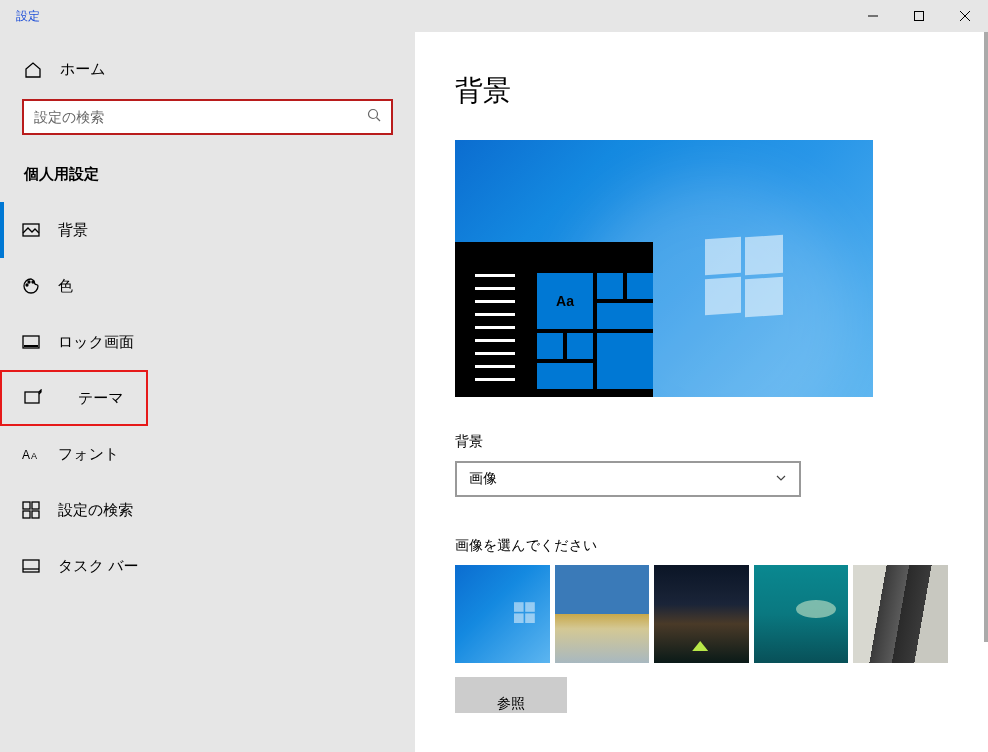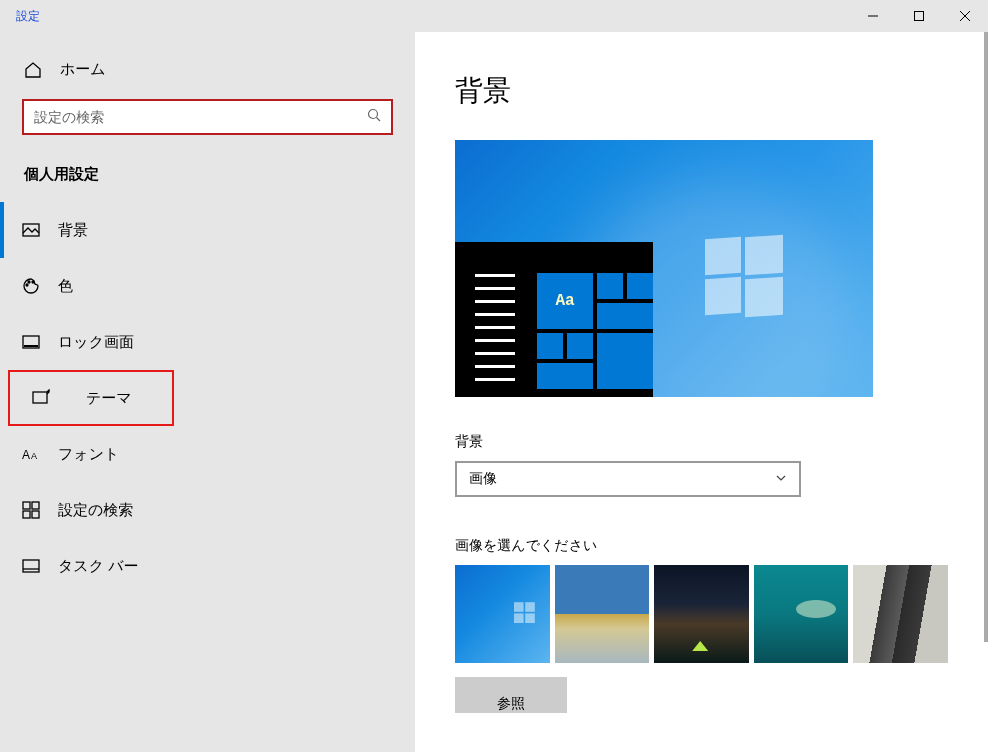--- a/index.html
+++ b/index.html
@@ -14,36 +14,36 @@
 .sidebar { width: 415px; background: #e6e6e6; padding-top: 28px; }
 .home-row { display: flex; align-items: center; padding: 0 24px 20px 24px; gap: 18px; font-size: 15px; }
 .search-box { margin: 0 22px 30px 22px; height: 36px; border: 2px solid #b91c1c; background: #fff; display: flex; align-items: center; padding: 0 10px; }
 .search-box input { border: none; outline: none; flex: 1; font-size: 14px; background: transparent; }
 .search-box input::placeholder { color: #666; }
 .search-icon { color: #666; }
 
 .section-header { padding: 0 24px 18px 24px; font-size: 15px; font-weight: 600; }
 .nav-item { display: flex; align-items: center; height: 56px; padding-left: 22px; gap: 18px; font-size: 15px; position: relative; color: #000; }
 .nav-item.selected::before { content: ""; position: absolute; left: 0; top: 0; bottom: 0; width: 4px; background: #0078d4; }
-.nav-item.highlighted { border: 2px solid #e61919; box-sizing: border-box; width: 166px; margin-left: 8px; gap: 36px; }
+.nav-item.highlighted { border: 2px solid #e61919; box-sizing: border-box; width: 148px; margin-left: 0; gap: 36px; }
 .nav-icon { width: 18px; height: 18px; display: flex; align-items: center; justify-content: center; }
 
 .content { flex: 1; padding: 40px 40px 0 40px; position: relative; overflow: hidden; }
 .page-title { font-size: 28px; font-weight: 400; margin-bottom: 30px; }
 
 .preview { width: 418px; height: 257px; background: linear-gradient(135deg, #0b6dd0 0%, #1489e0 25%, #2896e8 55%, #5cb5f0 100%); position: relative; overflow: hidden; margin-bottom: 36px; }
 .preview .light { position: absolute; right: 20px; top: 40px; width: 280px; height: 280px; background: rgba(255,255,255,0.18); border-radius: 50%; filter: blur(30px); }
 .preview .win-logo { position: absolute; right: 88px; top: 96px; width: 80px; height: 80px; }
 .preview .win-logo div { position: absolute; background: rgba(255,255,255,0.55); }
 .preview .taskbar-mock { position: absolute; left: 0; bottom: 0; width: 198px; height: 155px; background: #000; }
 .preview .menu-lines { position: absolute; left: 20px; top: 32px; display: flex; flex-direction: column; gap: 10px; }
 .preview .menu-lines span { width: 40px; height: 3px; background: #fff; display: block; }
 .preview .tiles { position: absolute; left: 82px; top: 31px; }
 .preview .tile { position: absolute; background: #0078d4; }
-.preview .aa { color: #fef9c3; font-size: 16px; font-weight: 600; font-family: Liberation Mono, monospace; }
+.preview .aa { color: #000000; font-size: 14px; font-weight: 600; }
 
 .field-label { font-size: 14px; margin-bottom: 10px; }
 .dropdown { width: 346px; height: 36px; border: 2px solid #999; display: flex; align-items: center; padding: 12px 12px; justify-content: space-between; font-size: 14px; margin-bottom: 40px; }
 .chevron { width: 12px; height: 12px; }
 
 .thumb-row { display: flex; gap: 5px; margin-top: 8px; margin-bottom: 14px; }
 .thumb { width: 98px; height: 98px; position: relative; overflow: hidden; }
 .thumb1 { background: linear-gradient(135deg, #0b6dd0 0%, #1489e0 40%, #5cb5f0 100%); }
 .thumb1::after { content: ""; position: absolute; right: 8px; top: 30px; width: 24px; height: 24px; background: rgba(255,255,255,0.5); box-shadow: -28px 0 rgba(255,255,255,0.5), 0 28px rgba(255,255,255,0.5), -28px 28px rgba(255,255,255,0.5); transform: scale(0.4); }
 .thumb2 { background: linear-gradient(180deg, #3a7ab8 0%, #3a7ab8 50%, #c8a84a 50%, #d4c894 65%, #a8b8c0 100%); }

